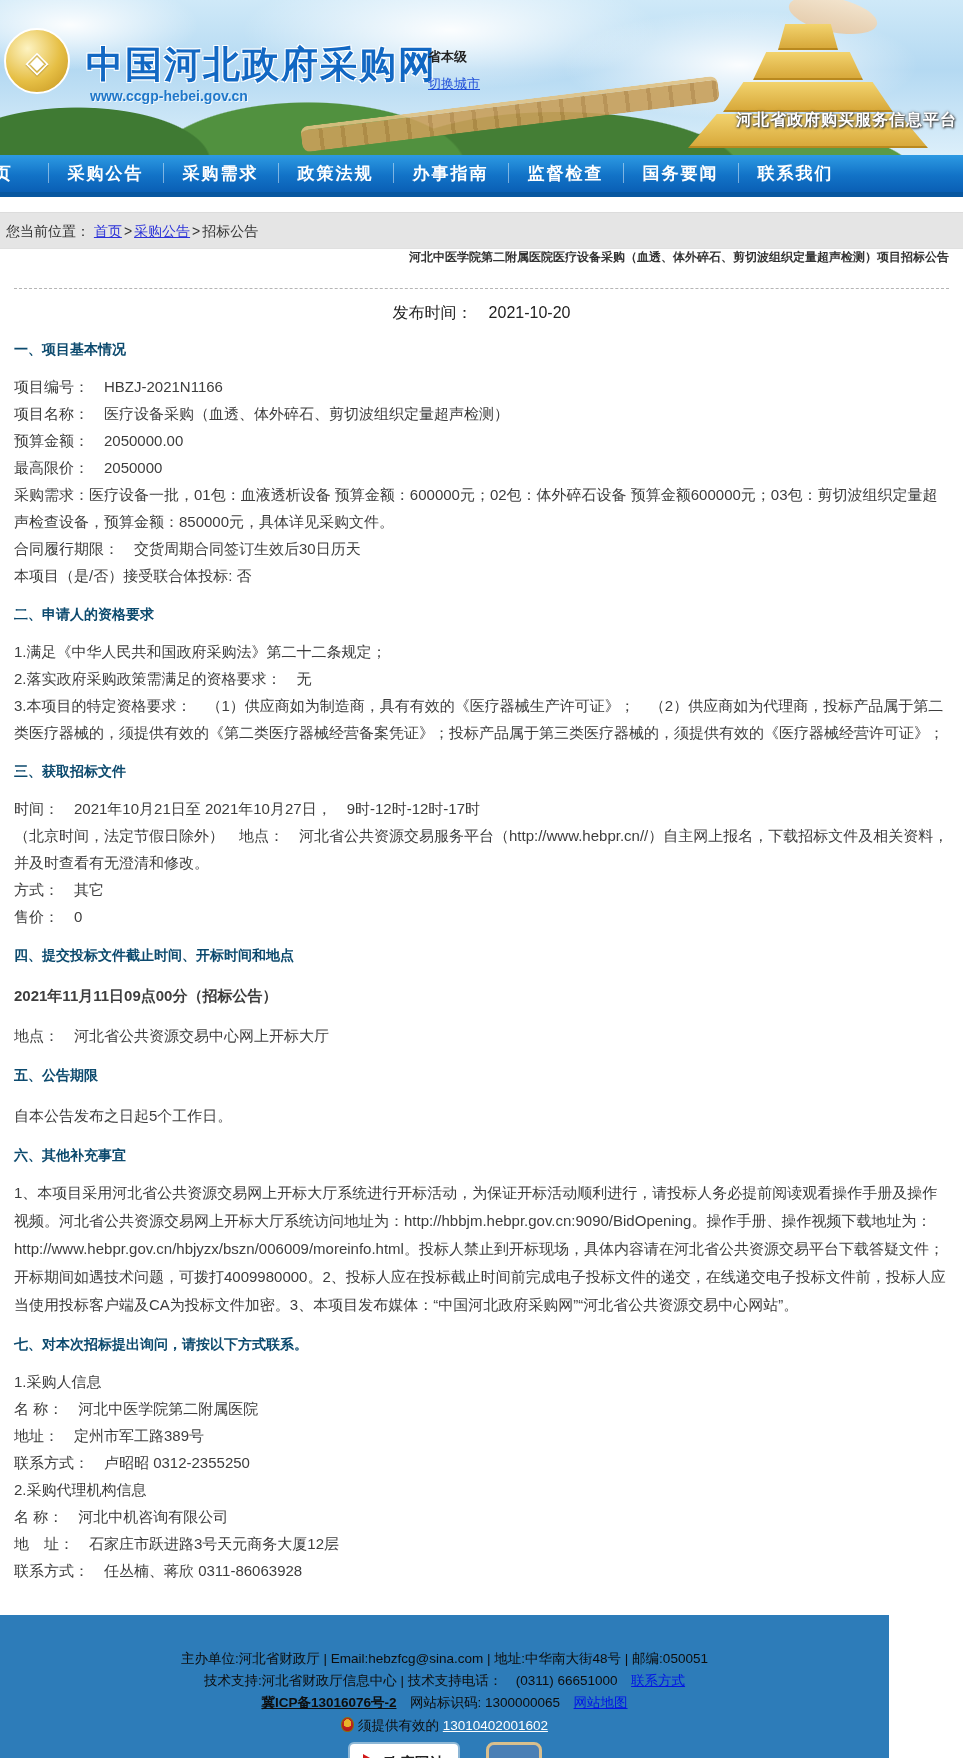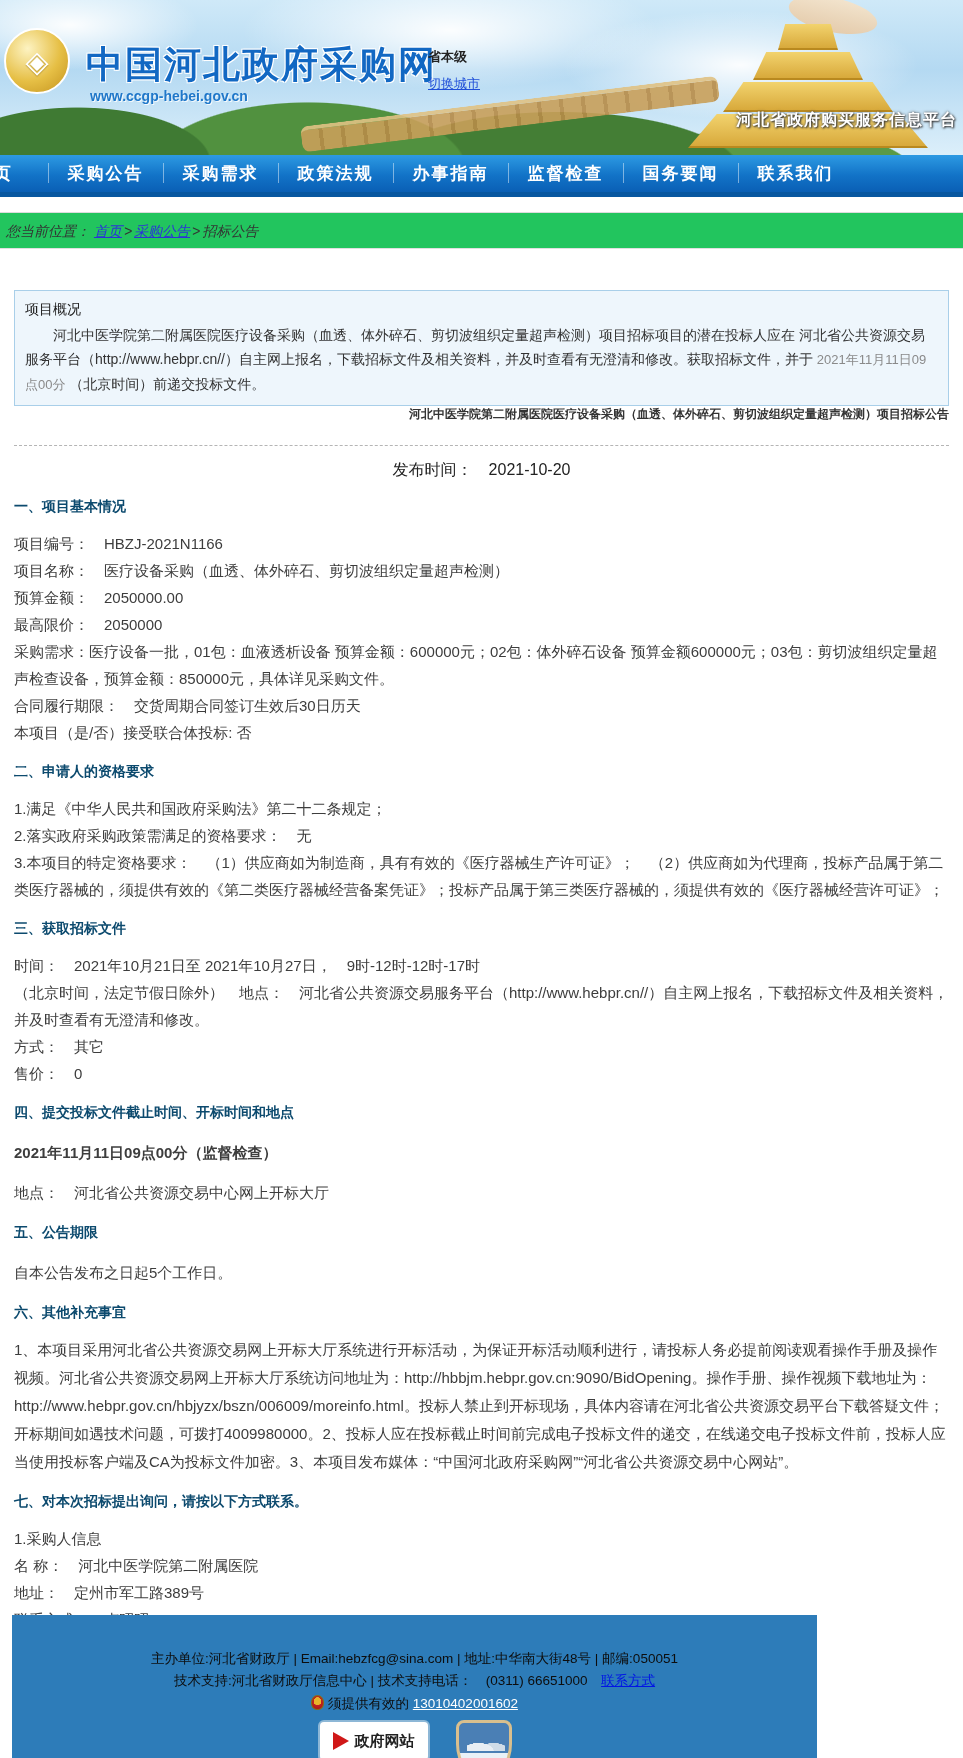--- a/index.html
+++ b/index.html
@@ -47,22 +47,22 @@
 
   
   .nav { position:absolute; top:155px; left:0; width:963px; height:42px;
     background:linear-gradient(180deg,#2d9ae3 0%,#1273c7 55%,#0a5fb5 100%); border-bottom:5px solid #0857a0; display:flex; }
   .nav ul { list-style:none; display:flex; margin-left:-67px; }
   .nav li { width:115px; text-align:center; line-height:37px; color:#fff; font-size:17px; font-weight:bold;
     letter-spacing:2px; position:relative; cursor:pointer; white-space:nowrap; }
   .nav li + li::before { content:""; position:absolute; left:0; top:8px; height:20px; width:1px; background:rgba(255,255,255,.45); }
 
   
-  .breadcrumb { position:absolute; top:212px; left:0; width:963px; height:37px; background:#22c55e;
-    border-top:1px solid #dcdcdc; border-bottom:1px solid #e0e0e0; line-height:36px; font-size:14px; color:#333; padding-left:6px;font-style:italic; }
+  .breadcrumb { position:absolute; top:212px; left:0; width:963px; height:37px; background:#e5e5e5;
+    border-top:1px solid #dcdcdc; border-bottom:1px solid #e0e0e0; line-height:36px; font-size:14px; color:#333; padding-left:6px; }
   .breadcrumb a { color:#2b32d8; text-decoration:underline; cursor:pointer; }
   .crumb-sep { margin:0 2px; }
 
   
   .main { position:absolute; top:249px; left:0; width:963px; padding:0 14px; }
   .overview-box { margin-top:41px; border:1px solid #a9cfe9; background:#eef6fc; padding:6px 10px 8px 10px;
     font-size:14px; color:#333; line-height:24px; }
   .overview-title { font-size:14px; color:#222; margin-bottom:2px; }
   .overview-text { text-indent:2em; }
   .overview-deadline { color:#8a8a8a; font-size:13px; }
@@ -72,21 +72,21 @@
   .publish { text-align:center; margin-top:14px; font-size:16px; color:#222; }
 
   .body-lines { margin-top:8px; font-size:15px; color:#3d3d3d; }
   .ln { line-height:27px; }
   .ln.heading { font-size:14px; font-weight:bold; color:#0c4a6e; margin:12px 0 10px 0; }
   .ln.para { margin:13px 0; }
   .ln.boldpara { margin:13px 0; font-weight:bold; }
   .ln.longpara { line-height:28px; }
 
   
-  .footer { position:absolute; top:1615px; left:12px; width:805px; height:143px; background:#2d7cb9;
+  .footer { position:absolute; top:1615px; left:0; width:889px; height:143px; background:#2d7cb9;
     text-align:center; color:#0d0d0d; font-size:13.5px; }
   .footer .f-line { margin-top:6px; line-height:16px; }
   .footer .f1 { padding-top:30px; }
   .footer a.blue-link { color:#0014e6; text-decoration:underline; cursor:pointer; }
   .footer a.dark-link { color:#0d0d0d; text-decoration:underline; font-weight:bold; cursor:pointer; }
   .footer a.white-link { color:#fff; text-decoration:underline; cursor:pointer; }
   .police-badge { display:inline-block; width:13px; height:15px; border-radius:50% 50% 45% 45%;
     background:radial-gradient(circle at 50% 40%,#e8b32a 40%,#c22121 41%,#a31414); vertical-align:-2px; margin-right:4px; border:1px solid #8e6a10; }
   .badges { margin-top:8px; display:flex; justify-content:center; gap:26px; }
   .gov-badge { width:112px; height:42px; background:#fff; border:2px solid #8db7d6; border-radius:6px;
@@ -137,24 +137,20 @@
         <li>联系我们</li>
       </ul>
   </div>
 
   <div class="breadcrumb">
     <span>您当前位置：</span>
     <a>首页</a><span class="crumb-sep">&gt;</span><a>采购公告</a><span class="crumb-sep">&gt;</span><span>招标公告</span>
   </div>
 
   <div class="main">
-    <div class="overview-box">
-      <div class="overview-title">项目概况</div>
-      <div class="overview-text"><span>河北中医学院第二附属医院医疗设备采购（血透、体外碎石、剪切波组织定量超声检测）项目招标项目的潜在投标人应在 河北省公共资源交易服务平台（http://www.hebpr.cn//）自主网上报名，下载招标文件及相关资料，并及时查看有无澄清和修改。获取招标文件，并于 </span><span class="overview-deadline">2021年11月11日09点00分</span><span> （北京时间）前递交投标文件。</span></div>
-    </div>
 
     <div class="ann-title">河北中医学院第二附属医院医疗设备采购（血透、体外碎石、剪切波组织定量超声检测）项目招标公告</div>
     <div class="dash-sep"></div>
     <div class="publish"><span>发布时间：</span>　<span>2021-10-20</span></div>
 
     <div class="body-lines" id="content-lines">
         <div class="ln heading">一、项目基本情况</div>
         <div class="ln line">项目编号：　HBZJ-2021N1166</div>
         <div class="ln line">项目名称：　医疗设备采购（血透、体外碎石、剪切波组织定量超声检测）</div>
         <div class="ln line">预算金额：　2050000.00</div>
@@ -165,21 +161,21 @@
         <div class="ln heading">二、申请人的资格要求</div>
         <div class="ln line">1.满足《中华人民共和国政府采购法》第二十二条规定；</div>
         <div class="ln line">2.落实政府采购政策需满足的资格要求：　无</div>
         <div class="ln line">3.本项目的特定资格要求：　（1）供应商如为制造商，具有有效的《医疗器械生产许可证》；　（2）供应商如为代理商，投标产品属于第二类医疗器械的，须提供有效的《第二类医疗器械经营备案凭证》；投标产品属于第三类医疗器械的，须提供有效的《医疗器械经营许可证》；</div>
         <div class="ln heading">三、获取招标文件</div>
         <div class="ln line">时间：　2021年10月21日至 2021年10月27日，　9时-12时-12时-17时</div>
         <div class="ln line">（北京时间，法定节假日除外）　地点：　河北省公共资源交易服务平台（http://www.hebpr.cn//）自主网上报名，下载招标文件及相关资料，并及时查看有无澄清和修改。</div>
         <div class="ln line">方式：　其它</div>
         <div class="ln line">售价：　0</div>
         <div class="ln heading">四、提交投标文件截止时间、开标时间和地点</div>
-        <div class="ln boldpara">2021年11月11日09点00分（监督检查）</div>
+        <div class="ln boldpara">2021年11月11日09点00分（招标公告）</div>
         <div class="ln para">地点：　河北省公共资源交易中心网上开标大厅</div>
         <div class="ln heading">五、公告期限</div>
         <div class="ln para">自本公告发布之日起5个工作日。</div>
         <div class="ln heading">六、其他补充事宜</div>
         <div class="ln longpara">1、本项目采用河北省公共资源交易网上开标大厅系统进行开标活动，为保证开标活动顺利进行，请投标人务必提前阅读观看操作手册及操作视频。河北省公共资源交易网上开标大厅系统访问地址为：http://hbbjm.hebpr.gov.cn:9090/BidOpening。操作手册、操作视频下载地址为：http://www.hebpr.gov.cn/hbjyzx/bszn/006009/moreinfo.html。投标人禁止到开标现场，具体内容请在河北省公共资源交易平台下载答疑文件；开标期间如遇技术问题，可拨打4009980000。2、投标人应在投标截止时间前完成电子投标文件的递交，在线递交电子投标文件前，投标人应当使用投标客户端及CA为投标文件加密。3、本项目发布媒体：“中国河北政府采购网”“河北省公共资源交易中心网站”。</div>
         <div class="ln heading">七、对本次招标提出询问，请按以下方式联系。</div>
         <div class="ln line">1.采购人信息</div>
         <div class="ln line">名 称：　河北中医学院第二附属医院</div>
         <div class="ln line">地址：　定州市军工路389号</div>
         <div class="ln line">联系方式：　卢昭昭 0312-2355250</div>
@@ -187,20 +183,21 @@
         <div class="ln line">名 称：　河北中机咨询有限公司</div>
         <div class="ln line">地　址：　石家庄市跃进路3号天元商务大厦12层</div>
         <div class="ln line">联系方式：　任丛楠、蒋欣 0311-86063928</div>
       </div>
 
   </div>
 
   <div class="footer">
     <div class="f-line f1">主办单位:河北省财政厅 | Email:hebzfcg@sina.com | 地址:中华南大街48号 | 邮编:050051</div>
     <div class="f-line"><span>技术支持:河北省财政厅信息中心 | 技术支持电话：　(0311) 66651000　</span><a class="blue-link">联系方式</a></div>
+    <div class="f-line"><a class="dark-link">冀ICP备13016076号-2</a><span>　网站标识码: 1300000065　</span><a class="blue-link">网站地图</a></div>
     <div class="f-line"><span class="police-badge"></span><span>须提供有效的 </span><a class="white-link">13010402001602</a></div>
     <div class="badges">
       <div class="gov-badge">
           <span class="gov-flag"></span>
           <span>政府网站</span>
         </div>
       <div class="shield-badge"></div>
     </div>
   </div>
 

